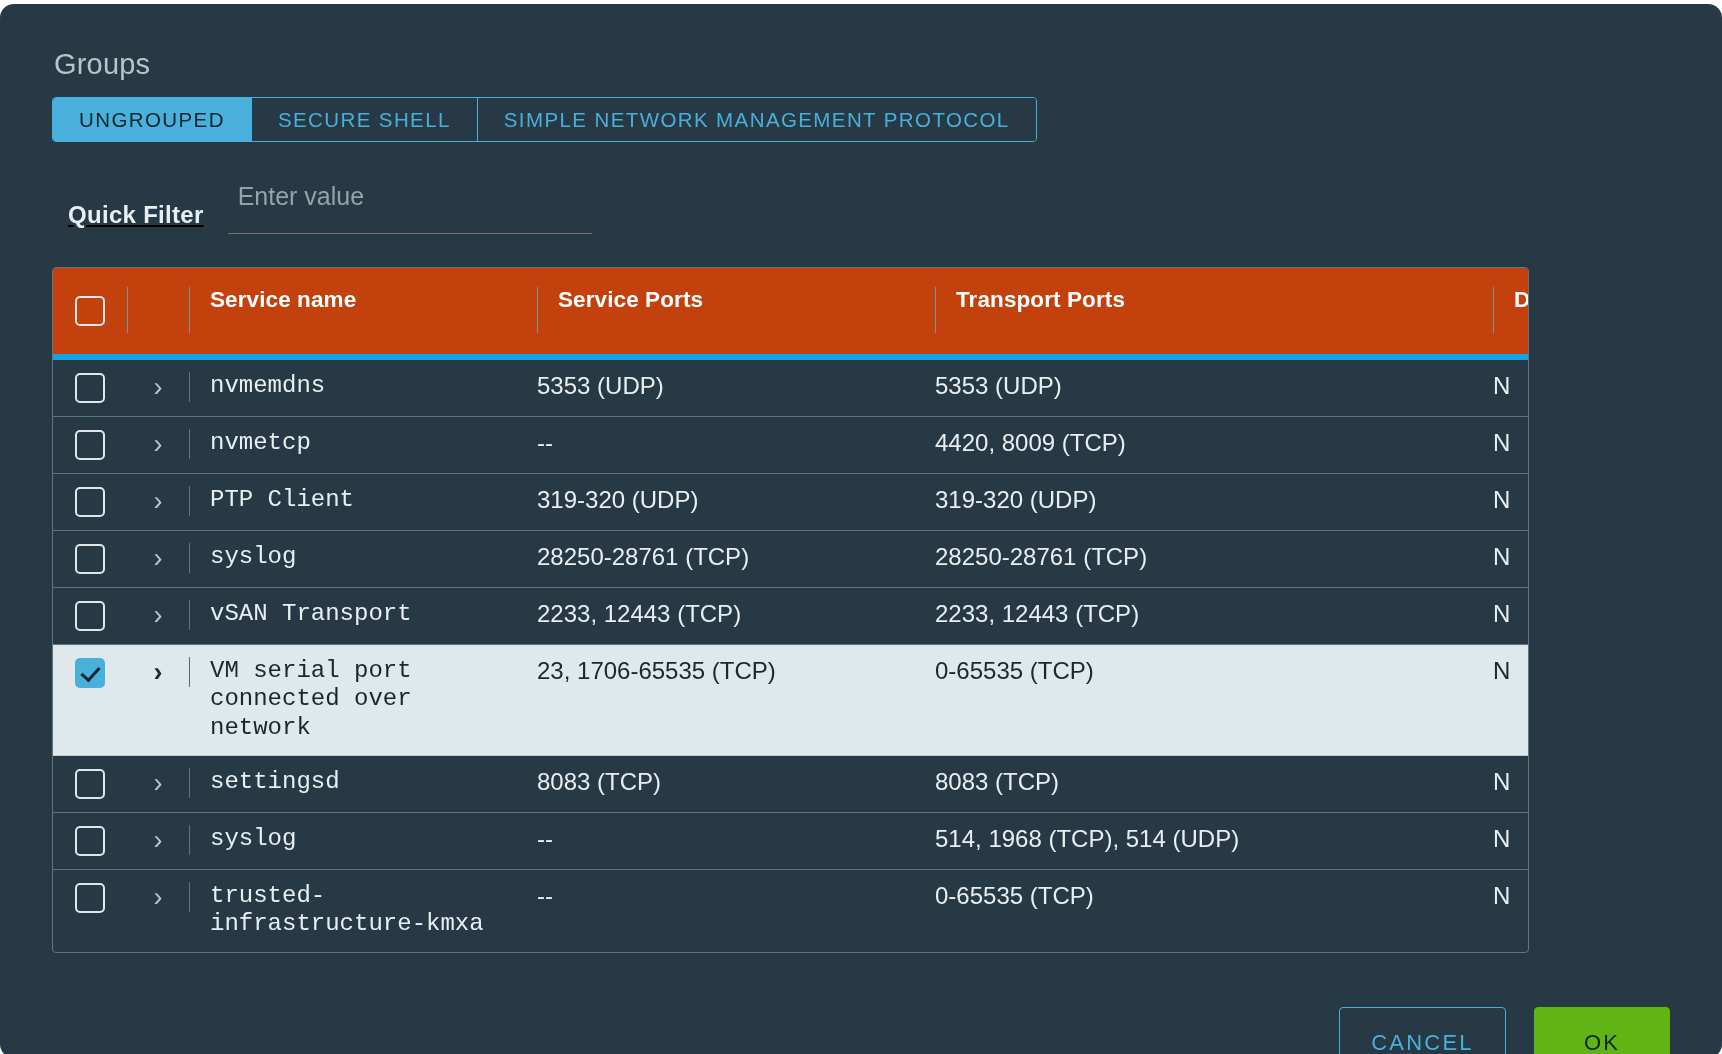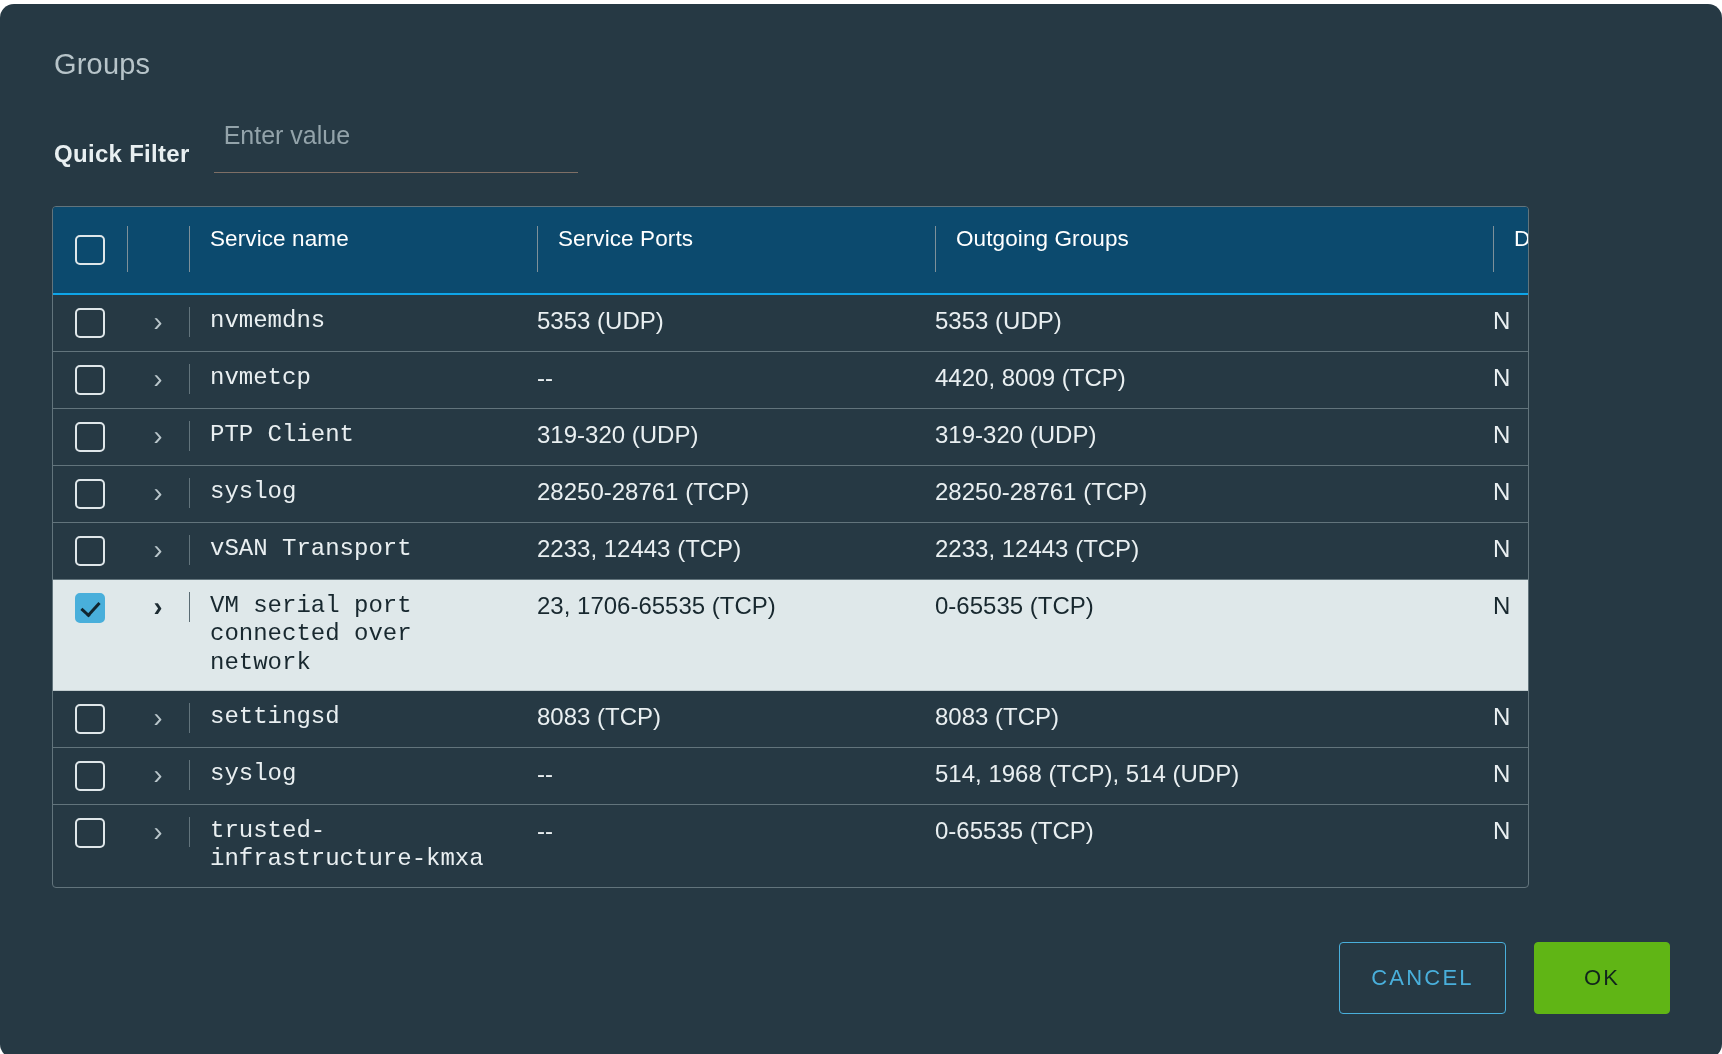--- a/index.html
+++ b/index.html
@@ -58,21 +58,22 @@
   .tab.active {
     background: #49afdb;
     color: #11252e;
   }
 
   
   .filter-row {
     display: flex;
     align-items: flex-end;
     margin-top: 40px;
-    margin-left: 2px;
+    margin-left: 16px;
+    text-decoration: underline;
   }
   .filter-label {
     color: #e8eff1;
     font-size: 24px;
     font-weight: bold;
     letter-spacing: 0.3px;
     padding-bottom: 5px;
   }
   .filter-input-wrap {
     margin-left: 24px;
@@ -108,29 +109,29 @@
     table-layout: fixed;
   }
   .ttable col.c-check { width: 74px; }
   .ttable col.c-exp   { width: 62px; }
   .ttable col.c-name  { width: 348px; }
   .ttable col.c-in    { width: 398px; }
   .ttable col.c-out   { width: 558px; }
   .ttable col.c-d     { width: 260px; }
 
   .ttable thead th {
-    background: #0c4a6e;
+    background: #c2410c;
     color: #ffffff;
     font-size: 22.5px;
-    font-weight: normal;
+    font-weight: bold;
     text-align: left;
     padding: 16px 0 18px 0;
     height: 52px;
     vertical-align: middle;
-    border-bottom: 2px solid #0ea5e9;
+    border-bottom: 6px solid #0ea5e9;
     letter-spacing: 0.1px;
   }
   .ttable tbody td {
     color: #e9eff1;
     font-size: 24px;
     text-align: left;
     padding: 12px 0 13px 0;
     vertical-align: top;
     border-bottom: 1px solid #62747c;
     line-height: 1.18;
@@ -270,20 +271,25 @@
     border: 1px solid #60b515;
   }
 </style>
 </head>
 <body>
 
 <div class="dialog">
 
   <div class="groups-label">Groups</div>
 
+  <div class="tabbar">
+    <div class="tab active">UNGROUPED</div>
+    <div class="tab">SECURE SHELL</div>
+    <div class="tab">SIMPLE NETWORK MANAGEMENT PROTOCOL</div>
+  </div>
 
   <div class="filter-row">
     <div class="filter-label">Quick Filter</div>
     <div class="filter-input-wrap">
       <input class="filter-input" type="text" placeholder="Enter value" style="">
     </div>
   </div>
 
   <div class="table-wrap">
     <table class="ttable">
@@ -303,21 +309,21 @@
             </div>
           </th>
           <th><span class="sep"></span></th>
           <th class="th-name">
             <span class="sep"></span><span>Service name</span>
           </th>
           <th class="th-in">
             <span class="sep"></span><span>Service Ports</span>
           </th>
           <th class="th-out">
-            <span class="sep"></span><span>Outgoing Groups</span>
+            <span class="sep"></span><span>Transport Ports</span>
           </th>
           <th class="th-d">
             <span class="sep"></span><span>D</span>
           </th>
         </tr>
       </thead>
       <tbody>
 
         <tr>
           <td>

